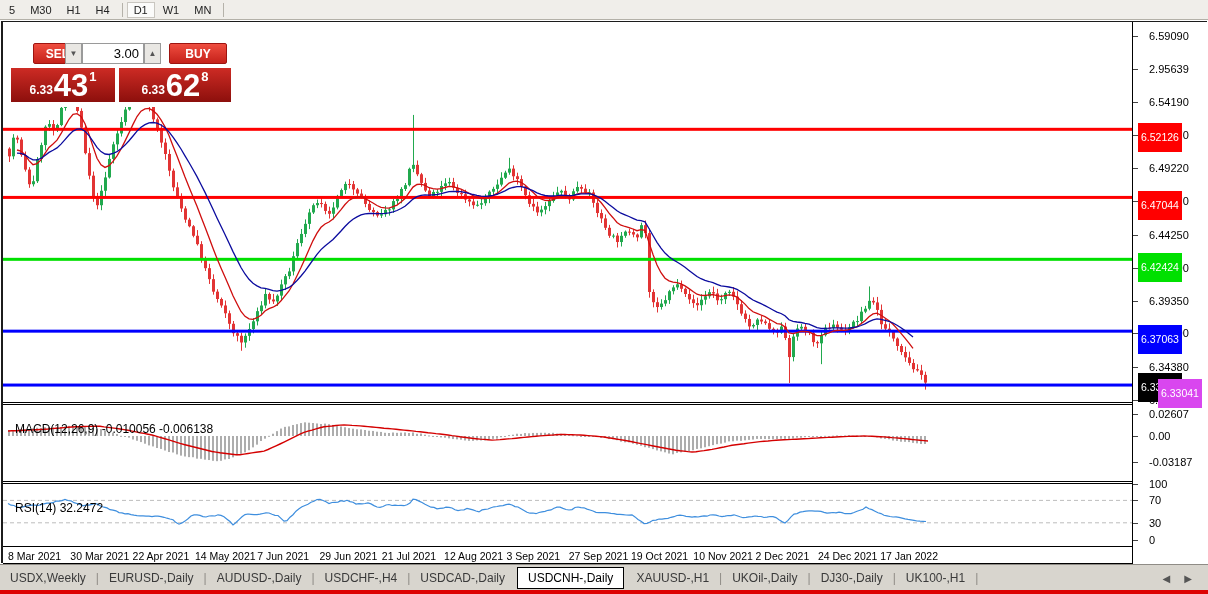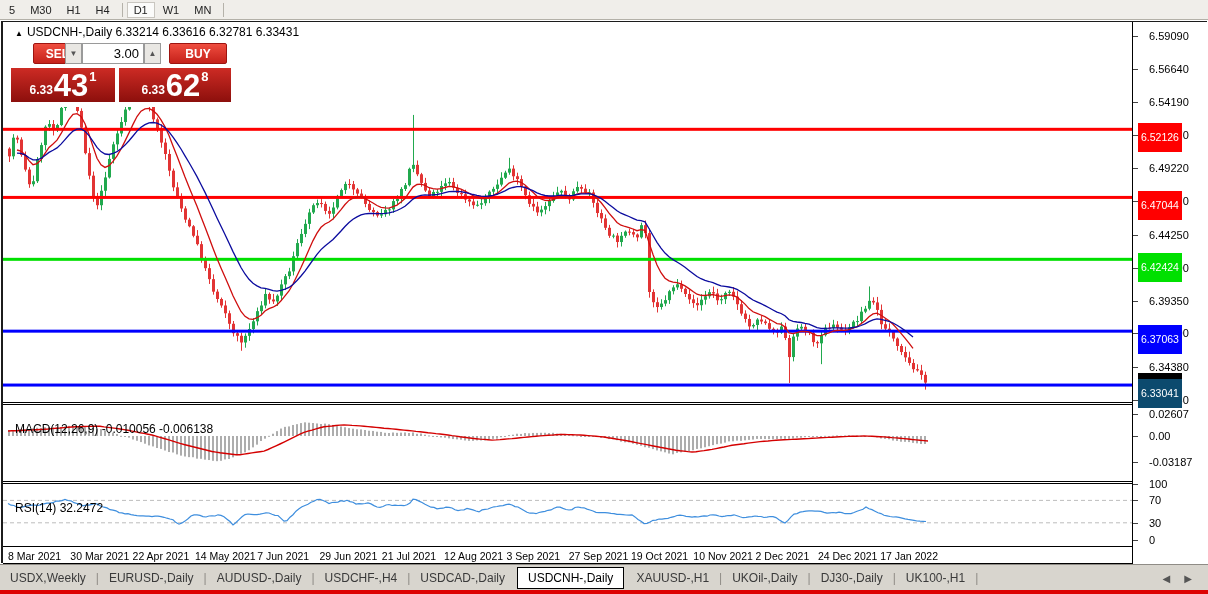--- a/index.html
+++ b/index.html
@@ -761,23 +761,20 @@
           <rect x="917" y="31" width="2" height="8.01556112182103" fill="#adadad"></rect>
           <rect x="921" y="31" width="2" height="7.988556035373733" fill="#adadad"></rect>
           <polyline points="5,26.0 9,25.8 13,25.7 17,25.5 21,25.3 25,25.1 29,24.9 33,24.7 37,24.5 41,24.3 45,24.0 49,23.6 53,23.3 57,23.0 61,22.6 65,22.3 69,22.0 73,21.8 77,21.7 81,21.5 85,21.4 89,21.3 93,21.1 97,21.3 101,21.9 105,22.4 109,22.9 113,23.4 117,24.0 121,24.6 125,25.3 129,26.1 133,26.9 137,27.7 141,28.4 145,29.2 149,30.0 153,31.1 157,32.3 161,33.5 165,34.7 169,35.9 173,37.2 177,38.4 181,39.5 185,40.5 189,41.5 193,42.5 197,43.5 201,44.5 205,45.5 209,46.5 213,47.1 217,47.7 221,48.2 225,48.7 229,49.2 233,49.8 237,49.7 241,49.1 245,48.5 249,47.9 253,47.3 257,46.7 261,46.1 265,44.5 269,42.7 273,40.8 277,39.0 281,37.1 285,35.1 289,33.2 293,31.2 297,29.2 301,27.4 305,26.2 309,25.1 313,23.9 317,22.8 321,21.8 325,21.4 329,21.0 333,20.5 337,20.1 341,19.9 345,20.1 349,20.4 353,20.6 357,20.9 361,21.2 365,21.6 369,22.0 373,22.4 377,22.8 381,23.2 385,23.5 389,23.9 393,24.3 397,24.7 401,25.1 405,25.5 409,25.9 413,26.4 417,26.8 421,27.2 425,27.7 429,28.1 433,28.6 437,29.0 441,29.5 445,30.0 449,30.6 453,31.1 457,31.7 461,32.2 465,32.8 469,33.3 473,33.7 477,34.1 481,34.4 485,34.7 489,35.1 493,34.9 497,34.6 501,34.2 505,33.9 509,33.6 513,33.2 517,32.8 521,32.4 525,32.0 529,31.6 533,31.2 537,30.9 541,30.6 545,30.3 549,30.1 553,29.8 557,29.5 561,29.4 565,29.6 569,29.7 573,29.9 577,30.0 581,30.3 585,30.6 589,30.9 593,31.2 597,31.6 601,32.0 605,32.7 609,33.3 613,34.0 617,34.6 621,35.3 625,36.0 629,36.8 633,37.6 637,38.4 641,39.1 645,39.9 649,40.7 653,41.5 657,42.3 661,43.0 665,43.8 669,44.5 673,45.2 677,45.7 681,46.1 685,46.6 689,47.0 693,46.7 697,46.1 701,45.6 705,45.0 709,44.4 713,43.6 717,42.8 721,42.0 725,41.1 729,40.3 733,39.7 737,39.2 741,38.7 745,38.1 749,37.6 753,37.1 757,36.6 761,36.3 765,36.0 769,35.6 773,35.3 777,35.0 781,34.8 785,34.6 789,34.4 793,34.2 797,34.0 801,33.8 805,33.6 809,33.3 813,33.1 817,32.8 821,32.6 825,32.4 829,32.2 833,32.0 837,31.8 841,31.6 845,31.4 849,31.3 853,31.2 857,31.1 861,31.0 865,31.1 869,31.3 873,31.5 877,31.7 881,31.9 885,32.2 889,32.6 893,32.9 897,33.2 901,33.6 905,34.0 909,34.5 913,34.9 917,35.3 921,35.6 925,36.0" fill="none" stroke="#d40000" stroke-width="1.4"></polyline>
         </svg>
       <svg id="rsi-svg" style="top:462px" width="1131" height="62">
           <line x1="0" x2="1131" y1="16.400000000000002" y2="16.400000000000002" stroke="#bdbdbd" stroke-width="1" stroke-dasharray="4 3"></line>
           <line x1="0" x2="1131" y1="38.800000000000004" y2="38.800000000000004" stroke="#bdbdbd" stroke-width="1" stroke-dasharray="4 3"></line>
           <polyline points="5,19.4 8,21.2 11,21.5 14,23.2 17,23.7 20,22.9 23,22.1 26,21.7 29,21.2 32,21.1 35,21.5 38,20.7 41,19.8 44,19.1 47,19.1 50,18.7 53,17.1 56,17.1 59,16.6 62,15.5 65,16.5 68,16.8 71,18.7 74,19.5 77,20.4 80,21.8 83,21.2 86,21.2 89,20.4 92,19.4 95,20.4 98,22.2 101,23.2 104,23.9 107,25.7 110,26.1 113,26.8 116,28.6 119,28.9 122,29.8 125,29.6 128,30.6 131,31.2 134,31.6 137,31.9 140,31.8 143,32.1 146,32.2 149,32.7 152,32.1 155,32.1 158,32.7 161,33.3 164,34.2 167,35.0 170,35.7 173,38.6 176,40.2 179,38.9 182,37.1 185,34.7 188,32.0 191,30.9 194,30.9 197,31.4 200,32.6 203,33.0 206,32.0 209,31.9 212,32.0 215,30.8 218,31.4 221,32.8 224,35.2 227,37.5 230,40.9 233,38.5 236,35.6 239,32.8 242,30.6 245,30.0 248,30.3 251,30.6 254,30.7 257,30.2 260,29.5 263,28.9 266,29.0 269,30.2 272,31.3 275,31.5 278,34.4 281,37.2 284,36.7 287,33.2 290,30.7 293,27.2 296,24.8 299,22.8 302,21.5 305,20.3 308,18.3 311,17.3 314,15.6 317,15.3 320,16.5 323,17.7 326,19.5 329,18.5 332,18.3 335,18.1 338,16.7 341,17.4 344,16.3 347,17.6 350,18.2 353,20.1 356,19.6 359,19.8 362,19.5 365,18.9 368,19.9 371,21.6 374,23.0 377,23.3 380,22.5 383,21.0 386,20.5 389,21.5 392,21.2 395,21.5 398,21.4 401,21.7 404,20.8 407,19.0 410,15.2 413,15.7 416,17.1 419,18.5 422,20.3 425,21.7 428,23.2 431,23.4 434,24.9 437,24.3 440,24.2 443,23.2 446,23.4 449,24.0 452,25.8 455,26.6 458,26.0 461,25.8 464,24.5 467,25.2 470,25.9 473,27.0 476,27.9 479,25.9 482,25.3 485,25.0 488,23.8 491,22.8 494,22.5 497,21.9 500,21.6 503,20.7 506,20.1 509,21.0 512,22.6 515,23.0 518,24.7 521,26.5 524,28.3 527,29.2 530,29.0 533,29.7 536,28.5 539,27.9 542,27.3 545,26.3 548,25.9 551,24.2 554,23.1 557,23.2 560,24.4 563,25.5 566,26.0 569,25.6 572,23.5 575,23.0 578,23.6 581,23.8 584,25.1 587,26.0 590,27.0 593,28.3 596,28.6 599,28.5 602,28.7 605,28.9 608,29.3 611,29.6 614,30.4 617,30.3 620,30.6 623,31.0 626,31.1 629,30.8 632,32.9 635,35.4 638,37.3 641,39.6 644,39.3 647,38.0 650,36.3 653,36.1 656,35.0 659,35.2 662,34.7 665,34.4 668,33.3 671,32.7 674,31.5 677,31.2 680,31.5 683,32.3 686,32.6 689,33.2 692,32.6 695,33.0 698,32.4 701,31.8 704,32.2 707,31.0 710,30.8 713,31.1 716,32.0 719,32.6 722,32.2 725,31.5 728,31.6 731,30.8 734,31.7 737,32.8 740,33.7 743,33.4 746,32.9 749,32.7 752,32.0 755,32.3 758,32.5 761,33.5 764,33.2 767,32.5 770,32.6 773,33.6 776,35.8 779,37.6 782,39.0 785,36.4 788,32.8 791,30.1 794,29.6 797,28.1 800,27.7 803,27.1 806,26.9 809,26.9 812,27.1 815,27.2 818,27.4 821,28.4 824,29.1 827,28.8 830,28.5 833,28.8 836,28.2 839,28.6 842,29.7 845,29.6 848,29.6 851,28.5 854,27.3 857,26.2 860,25.2 863,22.9 866,24.8 869,25.6 872,27.2 875,28.8 878,29.6 881,31.3 884,31.8 887,32.5 890,33.0 893,32.9 896,33.4 899,34.1 902,34.8 905,35.4 908,35.9 911,36.4 914,37.0 917,37.2 920,37.3 923,37.5" fill="none" stroke="#3e8ede" stroke-width="1.2"></polyline>
         </svg>
 
-      <div class="chart-header">
-        <span class="tri">▲</span><span>USDCNH-,Daily</span>&nbsp;<span>6.33214 6.33616 6.32781 6.33431</span>
-      </div>
 
       <div class="trade-panel">
         <div class="tp-btn tp-sell">SELL</div>
         <div class="tp-spin" style="left:56px">▼</div>
         <input class="tp-field" value="3.00" style="">
         <div class="tp-spin" style="left:135px">▲</div>
         <div class="tp-btn tp-buy">BUY</div>
         <div class="tp-price" style="left:2px;width:104px">
           <span class="sm">6.33</span>
           <span class="big">43</span>
@@ -820,21 +817,21 @@
     <div class="divider" style="top:382px"></div>
     <div class="divider" style="top:459px"></div>
     <div class="divider" style="top:461px"></div>
     <div class="divider" style="top:524px"></div>
     <div class="divider" style="top:541px"></div>
 
     <div class="axis-col" id="axis-col">
         <div class="tick-dash" style="top: 14px;"></div>
         <div class="tick-label" style="top: 8px;">6.59090</div>
         <div class="tick-dash" style="top: 46.83px;"></div>
-        <div class="tick-label" style="top: 40.83px;">6.56640</div>
+        <div class="tick-label" style="top: 40.83px;">2.95639</div>
         <div class="tick-dash" style="top: 79.66px;"></div>
         <div class="tick-label" style="top: 73.66px;">6.54190</div>
         <div class="tick-dash" style="top: 113.428px;"></div>
         <div class="tick-label" style="top: 107.428px;">6.51670</div>
         <div class="tick-dash" style="top: 146.258px;"></div>
         <div class="tick-label" style="top: 140.258px;">6.49220</div>
         <div class="tick-dash" style="top: 179.088px;"></div>
         <div class="tick-label" style="top: 173.088px;">6.46770</div>
         <div class="tick-dash" style="top: 212.856px;"></div>
         <div class="tick-label" style="top: 206.856px;">6.44250</div>
@@ -860,21 +857,21 @@
         <div class="tick-label" style="top: 472.4px;">70</div>
         <div class="tick-dash" style="top: 500.8px;"></div>
         <div class="tick-label" style="top: 494.8px;">30</div>
         <div class="tick-dash" style="top: 517.6px;"></div>
         <div class="tick-label" style="top: 511.6px;">0</div>
         <div class="line-label" style="top: 351.331px; background: rgb(0, 0, 0);">6.33431</div>
         <div class="line-label" style="top: 100.818px; background: rgb(255, 0, 0);">6.52126</div>
         <div class="line-label" style="top: 168.916px; background: rgb(255, 0, 0);">6.47044</div>
         <div class="line-label" style="top: 230.824px; background: rgb(0, 224, 0);">6.42424</div>
         <div class="line-label" style="top: 302.662px; background: rgb(0, 0, 255);">6.37063</div>
-        <div class="line-label" style="top: 356.557px; background: #0c4a6e;">6.33041</div>
+        <div class="line-label" style="top: 356.557px; background: #d946ef; margin-left: 20px;">6.33041</div>
       </div>
   </div>
 
   <div class="tab-bar" id="tab-bar">
       <div class="tab">USDX,Weekly</div>
       <div class="tab-sep">|</div>
       <div class="tab">EURUSD-,Daily</div>
       <div class="tab-sep">|</div>
       <div class="tab">AUDUSD-,Daily</div>
       <div class="tab-sep">|</div>

